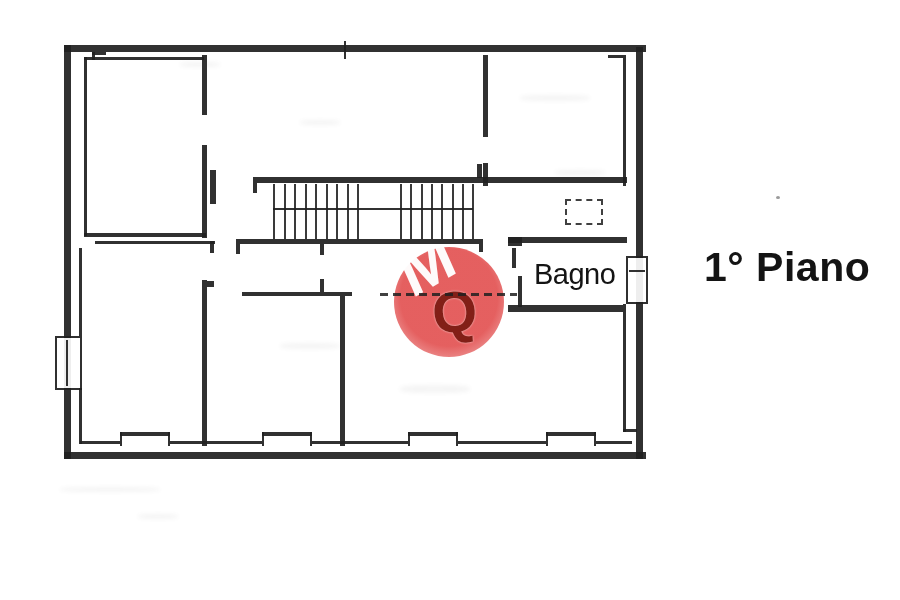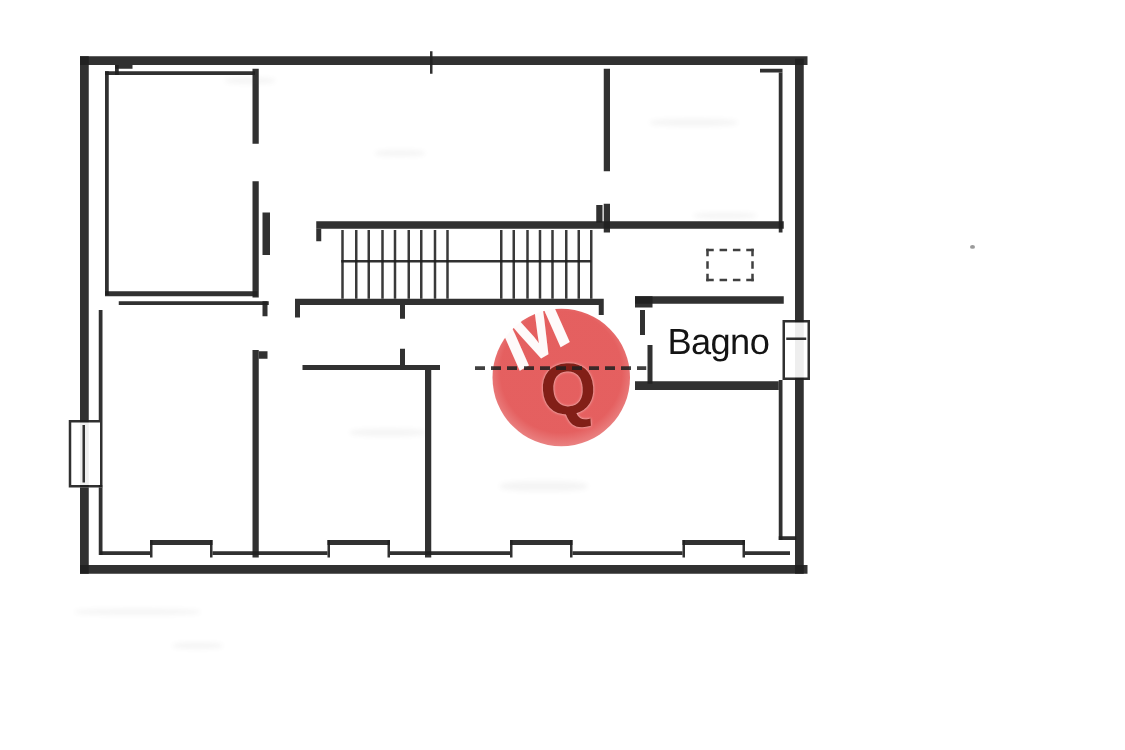--- a/index.html
+++ b/index.html
@@ -148,14 +148,15 @@
       <div class="smudge" style="left: 138px; top: 514px; width: 40px; height: 5px;"></div>
       <div class="smudge" style="left: 280px; top: 343px; width: 60px; height: 6px;"></div>
       <div class="smudge" style="left: 400px; top: 385px; width: 70px; height: 8px;"></div>
       <div class="smudge" style="left: 520px; top: 95px; width: 70px; height: 6px;"></div>
       <div class="smudge" style="left: 300px; top: 120px; width: 40px; height: 5px;"></div>
       <div class="smudge" style="left: 180px; top: 62px; width: 40px; height: 5px;"></div>
       <div class="smudge" style="left: 555px; top: 170px; width: 50px; height: 5px;"></div>
     </div>
 
   <span class="bagno-label">Bagno</span>
+  <span class="piano-label">1° Piano</span>
 
 </div>
 
 </body></html>

